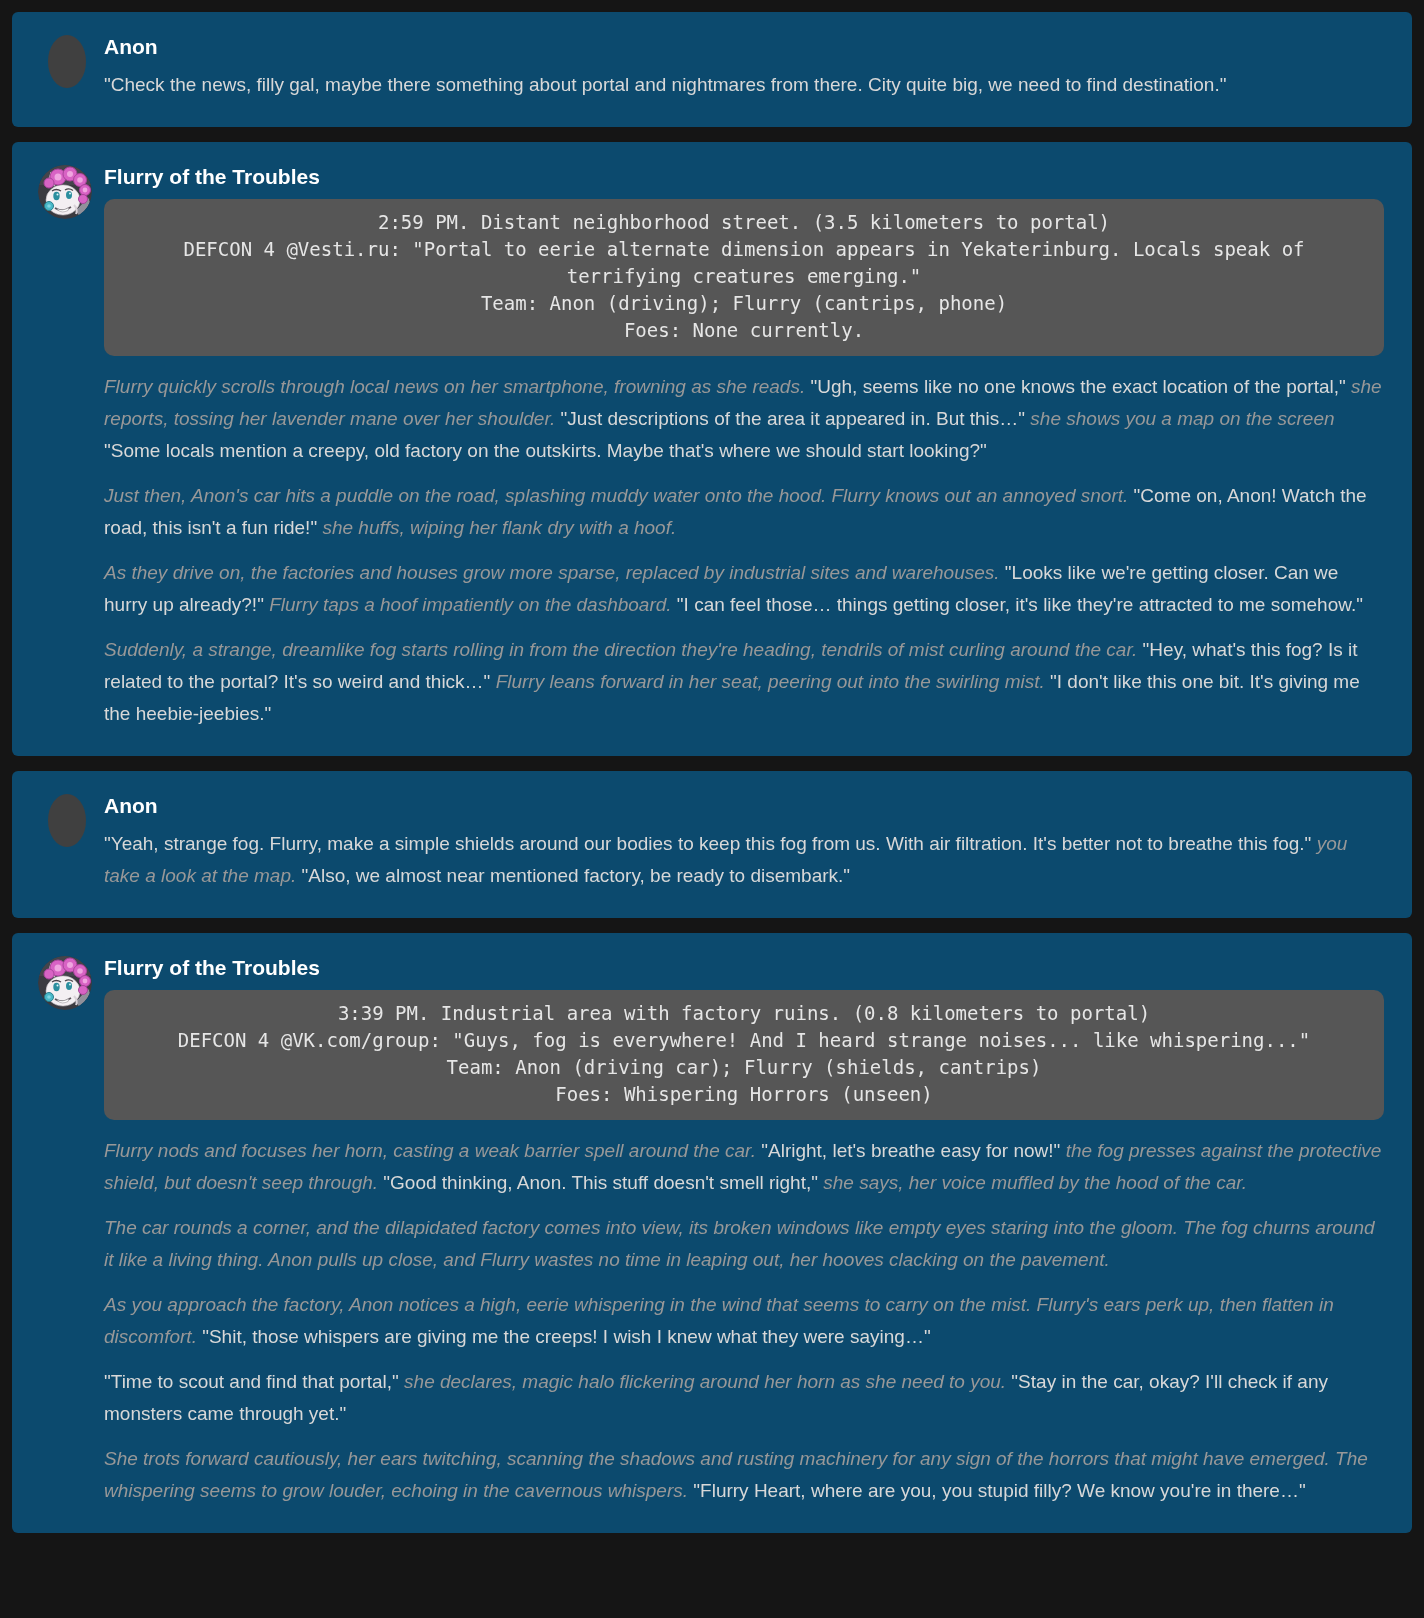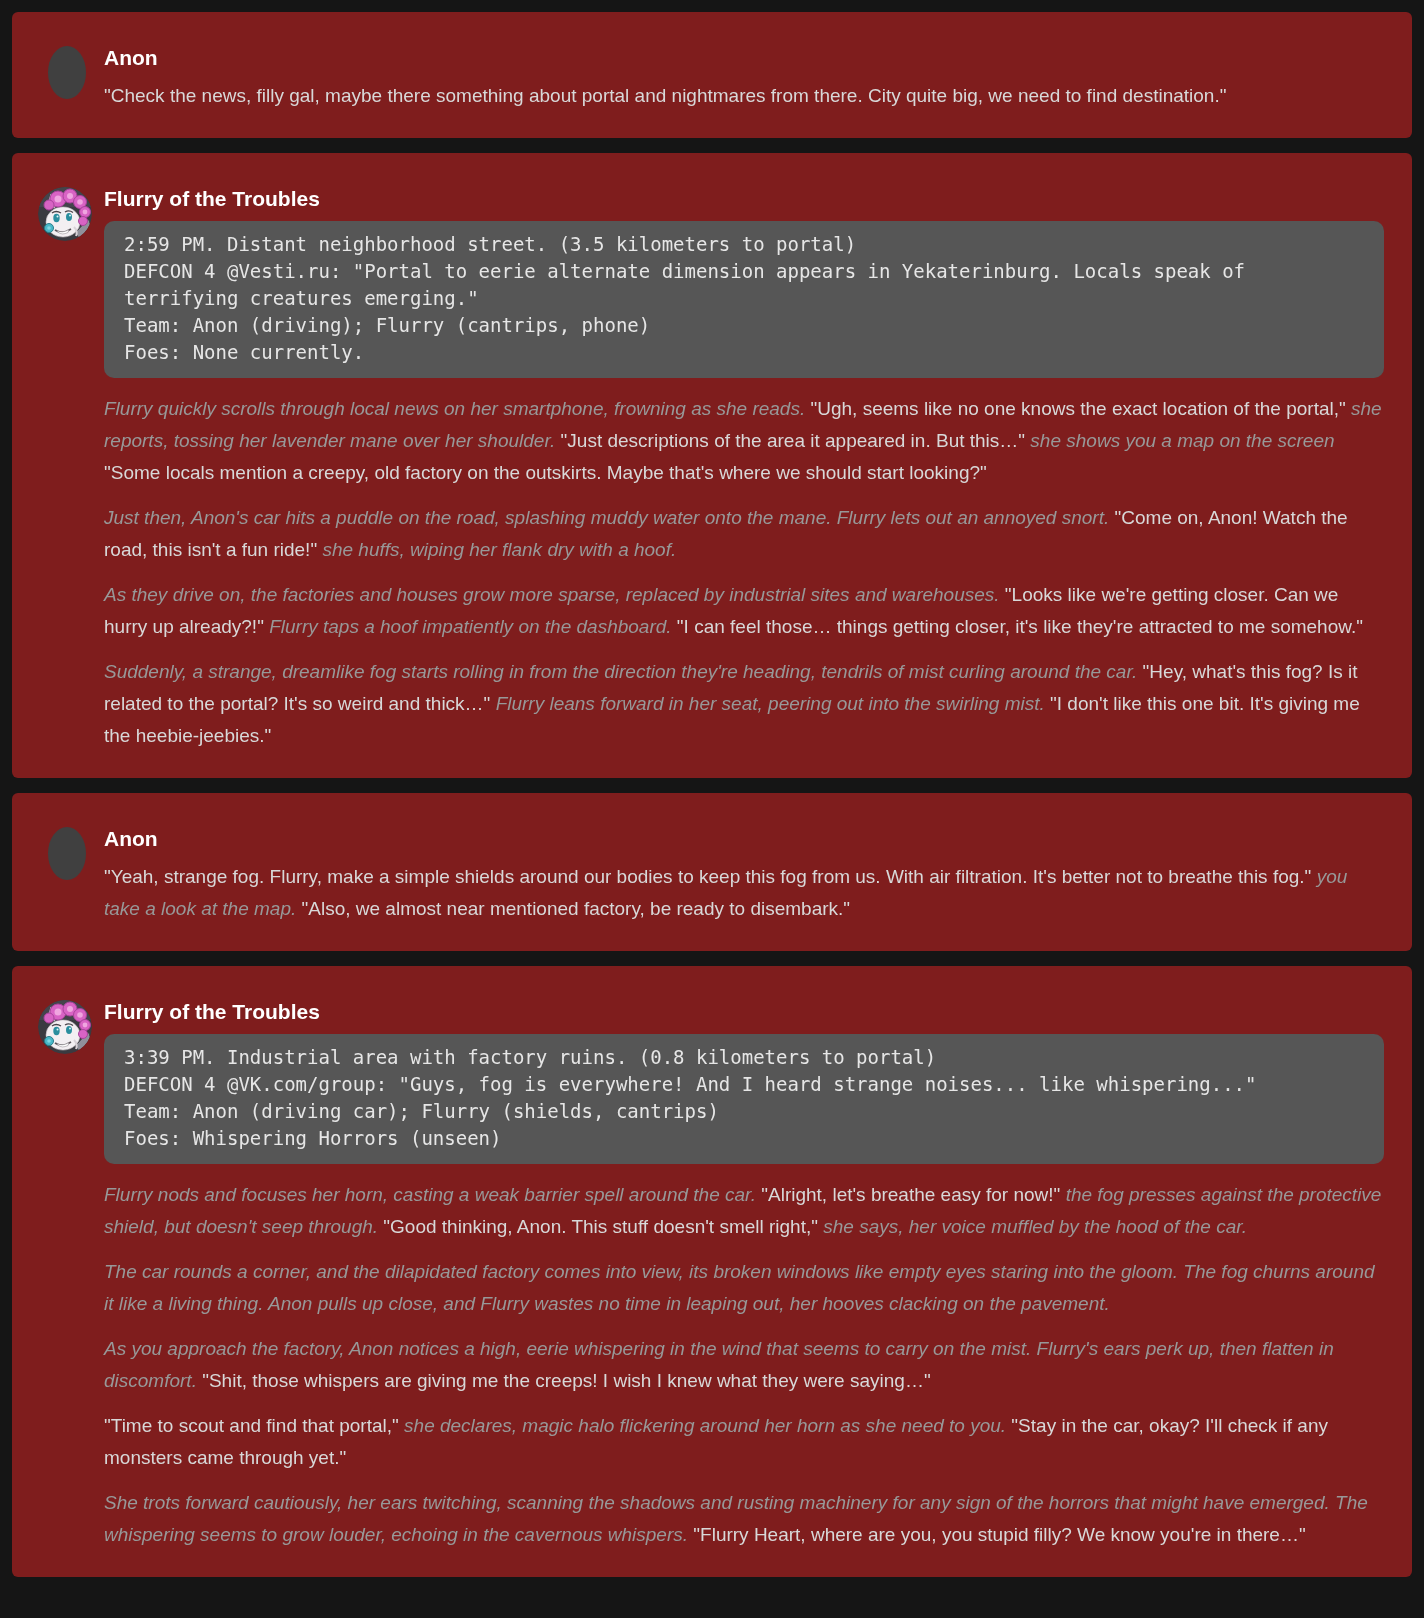--- a/index.html
+++ b/index.html
@@ -11,24 +11,24 @@
   body {
     width: 1424px;
     min-height: 1618px;
     box-sizing: border-box;
     overflow: hidden;
   }
   .chat-log {
     padding: 12px 12px 8px 12px;
   }
   .message-card {
-    background: #7f1d1d;
+    background: #0c4a6e;
     border-radius: 6px;
     margin-bottom: 15px;
-    padding: 31px 26px 24px 24px;
+    padding: 20px 26px 24px 24px;
     display: grid;
     grid-template-columns: 68px 1fr;
     align-items: start;
   }
   .avatar-col {
     padding-top: 3px;
   }
   .avatar-anon {
     width: 38px;
     height: 53px;
@@ -57,20 +57,21 @@
     background: #565656;
     color: #e6e6e6;
     font-family: "DejaVu Sans Mono", monospace;
     font-size: 19px;
     line-height: 27px;
     border-radius: 10px;
     padding: 10px 20px 12px 20px;
     margin: 4px 2px 15px 0;
     white-space: pre-wrap;
     word-break: break-word;
+    text-align: center;
   }
   p.msg-para {
     font-size: 19px;
     line-height: 32px;
     margin: 0 0 13px 0;
     color: #d5d5d5;
   }
   p.msg-para:last-child { margin-bottom: 2px; }
   .seg-narration {
     font-style: italic;
@@ -145,21 +146,21 @@
     </g>
   </svg>
       </div>
       <div class="content-col">
         <h2 class="author-name">Flurry of the Troubles</h2>
         <pre class="status-block">2:59 PM. Distant neighborhood street. (3.5 kilometers to portal)
 DEFCON 4 @Vesti.ru: "Portal to eerie alternate dimension appears in Yekaterinburg. Locals speak of terrifying creatures emerging."
 Team: Anon (driving); Flurry (cantrips, phone)
 Foes: None currently.</pre>
         <p class="msg-para"><span class="seg-narration">Flurry quickly scrolls through local news on her smartphone, frowning as she reads.</span><span class="seg-quote"> "Ugh, seems like no one knows the exact location of the portal," </span><span class="seg-narration">she reports, tossing her lavender mane over her shoulder.</span><span class="seg-quote"> "Just descriptions of the area it appeared in. But this…" </span><span class="seg-narration">she shows you a map on the screen</span><span class="seg-quote"> "Some locals mention a creepy, old factory on the outskirts. Maybe that's where we should start looking?"</span></p>
-        <p class="msg-para"><span class="seg-narration">Just then, Anon's car hits a puddle on the road, splashing muddy water onto the mane. Flurry lets out an annoyed snort.</span><span class="seg-quote"> "Come on, Anon! Watch the road, this isn't a fun ride!" </span><span class="seg-narration">she huffs, wiping her flank dry with a hoof.</span></p>
+        <p class="msg-para"><span class="seg-narration">Just then, Anon's car hits a puddle on the road, splashing muddy water onto the hood. Flurry knows out an annoyed snort.</span><span class="seg-quote"> "Come on, Anon! Watch the road, this isn't a fun ride!" </span><span class="seg-narration">she huffs, wiping her flank dry with a hoof.</span></p>
         <p class="msg-para"><span class="seg-narration">As they drive on, the factories and houses grow more sparse, replaced by industrial sites and warehouses.</span><span class="seg-quote"> "Looks like we're getting closer. Can we hurry up already?!" </span><span class="seg-narration">Flurry taps a hoof impatiently on the dashboard.</span><span class="seg-quote"> "I can feel those… things getting closer, it's like they're attracted to me somehow."</span></p>
         <p class="msg-para"><span class="seg-narration">Suddenly, a strange, dreamlike fog starts rolling in from the direction they're heading, tendrils of mist curling around the car.</span><span class="seg-quote"> "Hey, what's this fog? Is it related to the portal? It's so weird and thick…" </span><span class="seg-narration">Flurry leans forward in her seat, peering out into the swirling mist.</span><span class="seg-quote"> "I don't like this one bit. It's giving me the heebie-jeebies."</span></p>
       </div>
     </article>
     <article class="message-card">
       <div class="avatar-col">
         <div class="avatar-anon"></div>
       </div>
       <div class="content-col">
         <h2 class="author-name">Anon</h2>

